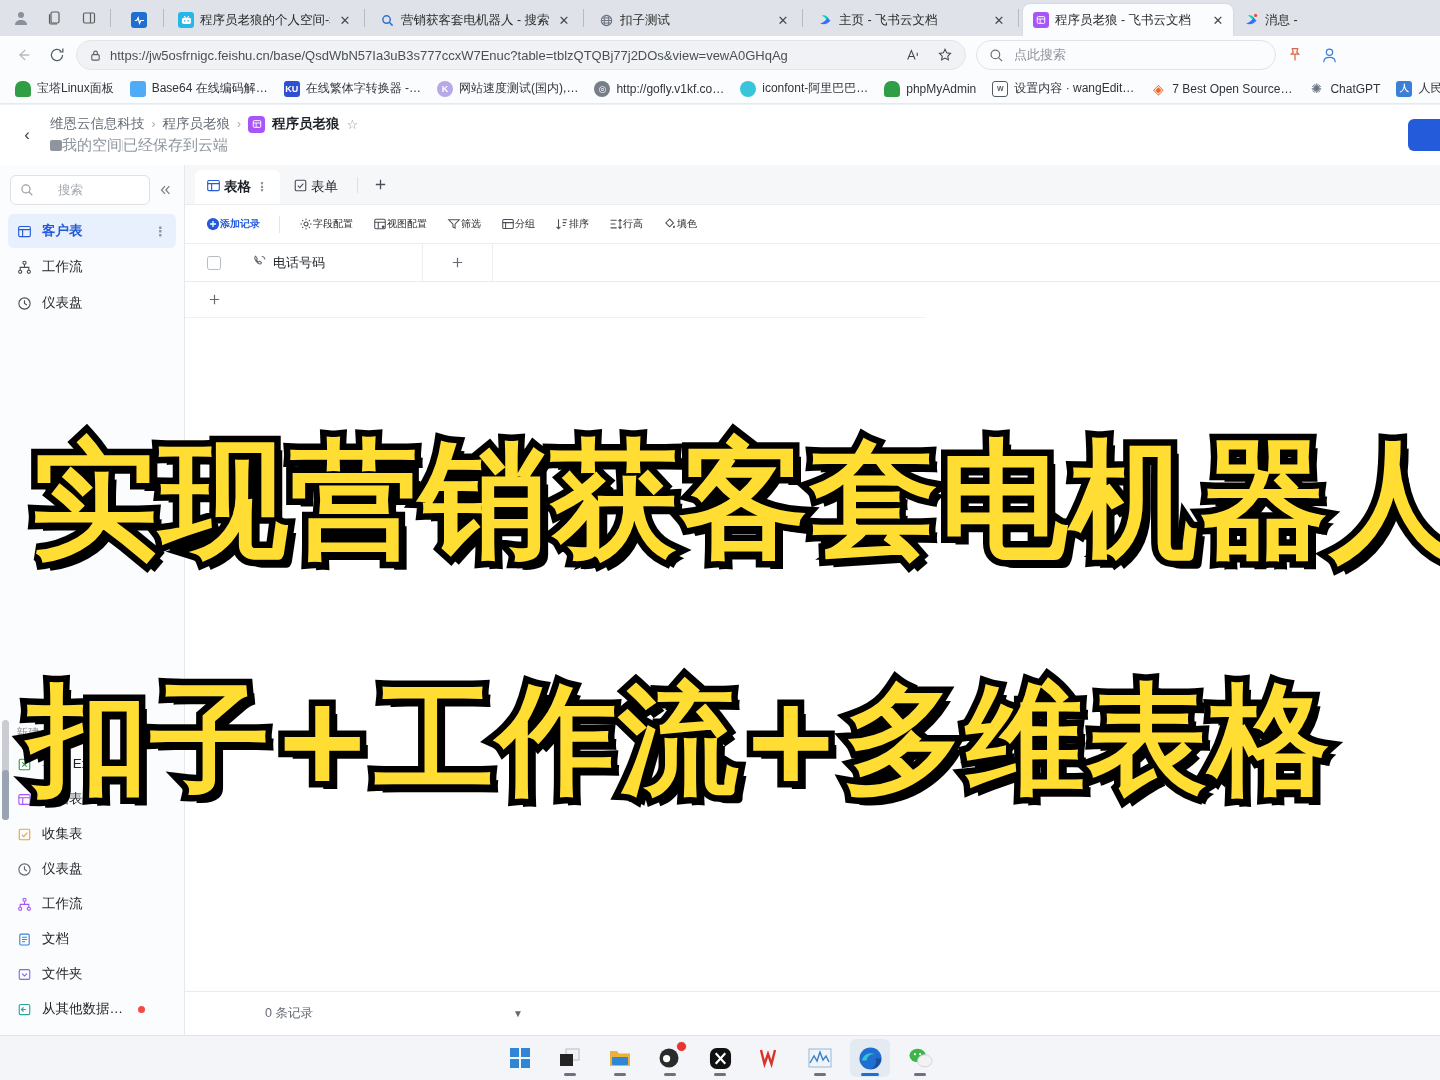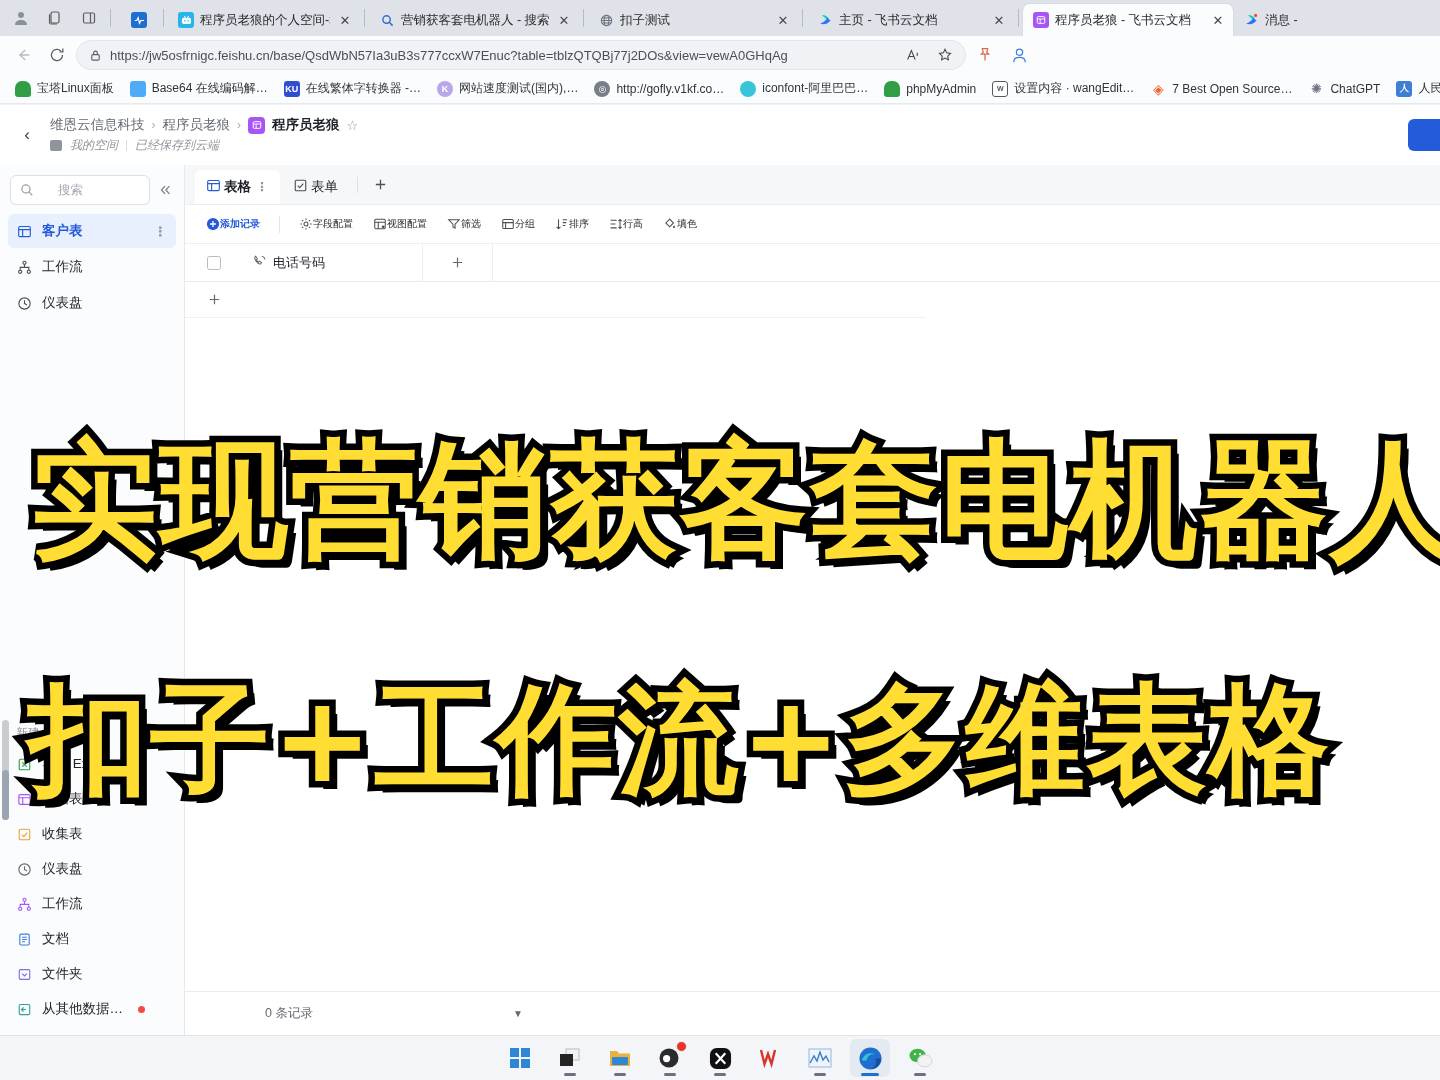--- a/index.html
+++ b/index.html
@@ -84,21 +84,21 @@
   }
   .crumbbar { height: 60px; display: flex; align-items: center; padding: 0 14px; gap: 10px; position: relative;}
   .backbtn { width: 26px; height: 26px; display:flex;align-items:center;justify-content:center;color:#3d424a;font-size:17px;}
   .crumbs { display: flex; flex-direction: column; gap: 3px; }
   .crow1 { display: flex; align-items: center; gap: 7px; font-size: 13.5px; color: #646a73; }
   .crow1 .cur { color: #1f2329; font-weight: 600; }
   .crow1 .sep { color: #a8adb3; font-size: 12px; }
   .crow1 .docico { width: 17px; height: 17px; border-radius: 4px; background: #a855f7;
     display:flex;align-items:center;justify-content:center;color:#fff;font-size:10px; }
   .crow1 .starico { color: #8f959e; font-size: 13px; }
-  .crow2 { display: flex; align-items: center; gap: 8px; font-size: 12px; color: #8f959e; font-style: italic; }
+  .crow2 { display: flex; align-items: center; gap: 0; font-size: 15px; color: #8f959e; }
   .crow2 .spico { width: 12px; height: 11px; background: #8f959e; border-radius: 2px; }
   .crow2 .vline { width:1px; height: 11px; background: #dadde1; }
   .blue-cta {
     position: absolute; right: -12px; top: 14px; width: 44px; height: 32px;
     background: #245bdb; border-radius: 6px;
   }
 
   .body-wrap { display: flex; height: 870px; }
 
   
@@ -351,20 +351,27 @@
             <path d="M3 14 7.2 4 11.4 14M4.6 10.6h5.2"></path>
             <path d="M13.2 6.6c1 .8 1 2.6 0 3.4"></path>
           </svg>
       </div>
       <div class="oico">
         <svg width="16" height="16" viewBox="0 0 18 18" fill="none" stroke="#444" stroke-width="1.2">
             <path d="m9 2.6 1.9 4 4.3.6-3.1 3 .7 4.3L9 12.5 5.2 14.5l.7-4.3-3.1-3 4.3-.6z"></path>
           </svg>
       </div>
     </div>
+    <div class="searchbox">
+      <svg width="15" height="15" viewBox="0 0 16 16" fill="none" stroke="#6b7178" stroke-width="1.3">
+          <circle cx="6.8" cy="6.8" r="4.6"></circle>
+          <path d="M10.2 10.2 14 14"></path>
+        </svg>
+      <div class="sph">点此搜索</div>
+    </div>
     <div class="nav-ico">
       <svg width="18" height="18" viewBox="0 0 20 20" fill="none" stroke="#d86a4a" stroke-width="1.4">
           <path d="M7 3h6l-1 4 2 2H6l2-2z"></path>
           <path d="M10 9v7"></path>
         </svg>
     </div>
     <div class="nav-ico">
       <svg width="19" height="19" viewBox="0 0 20 20" fill="none" stroke="#3c7fd4" stroke-width="1.3">
           <circle cx="10" cy="6.5" r="3.3"></circle>
           <path d="M4 17c0-3.3 2.7-5 6-5s6 1.7 6 5"></path>

